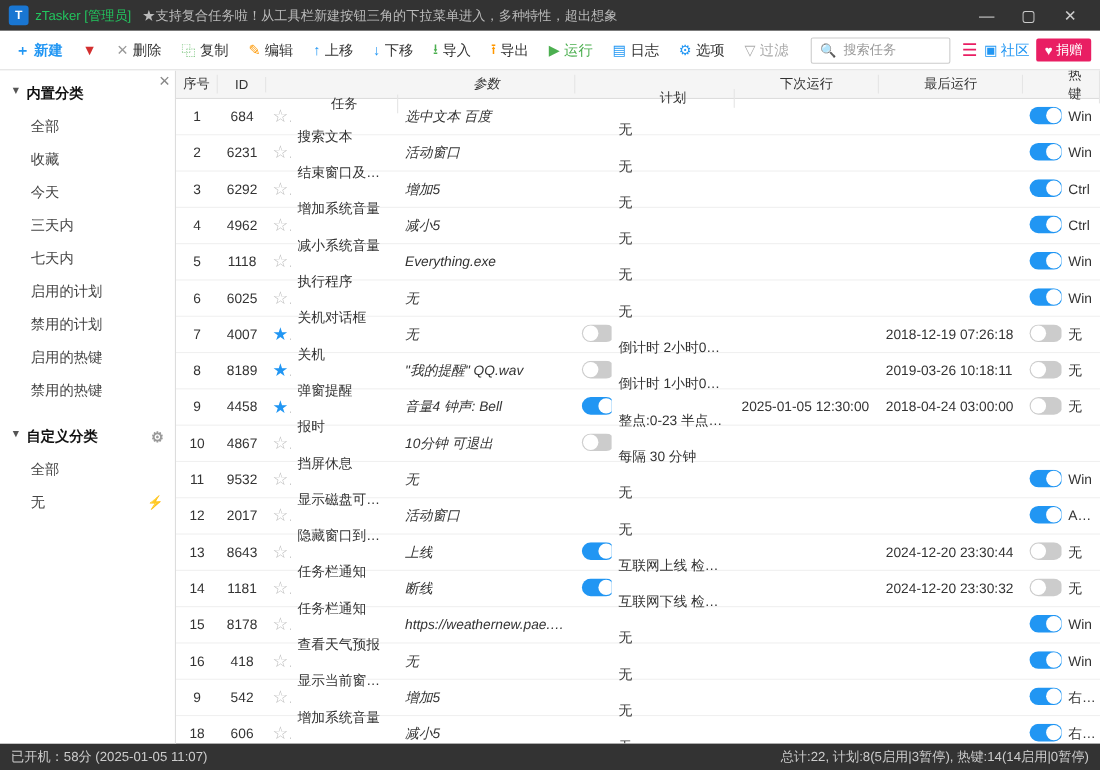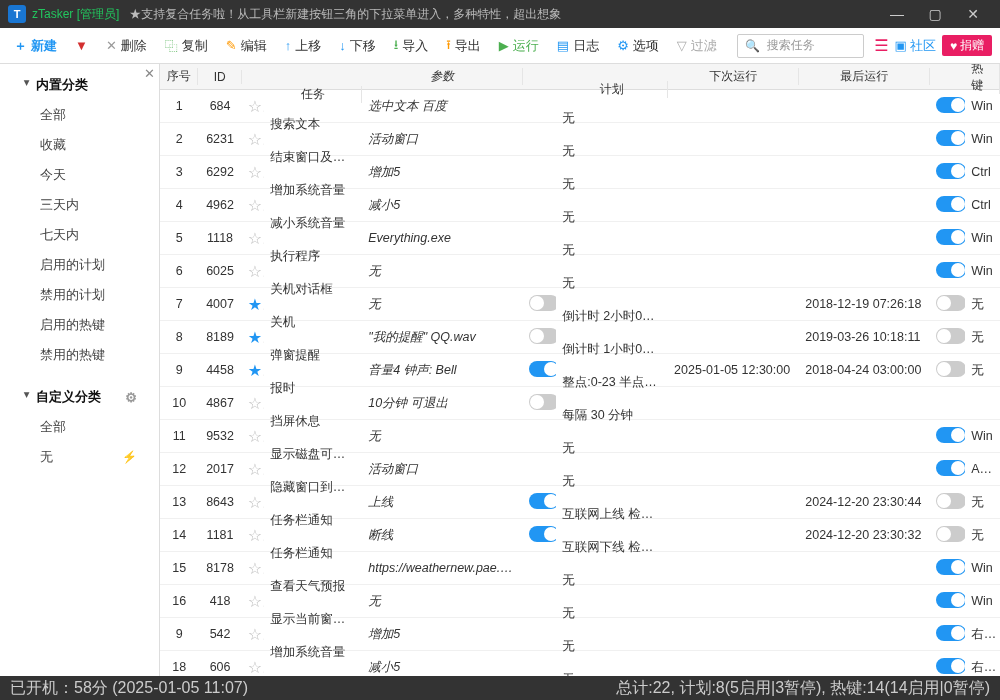--- a/index.html
+++ b/index.html
@@ -13,21 +13,21 @@
 .toolbar { background: #fff; border-bottom: 1px solid #ddd; height: 36px; display: flex; align-items: center; padding: 0 8px; gap: 6px; font-size: 13px; }
 .tbtn { display: flex; align-items: center; gap: 4px; padding: 3px 6px; cursor: pointer; color: #333; }
 .tbtn.new { color: #2196f3; font-weight: bold; }
 .tbtn.run { color: #4caf50; }
 .searchbox { flex: 1; border: 1px solid #ccc; height: 24px; padding: 0 8px; display: flex; align-items: center; gap: 6px; color: #999; margin-left: 8px; border-radius: 2px; font-size: 12px; }
 .right-tools { display: flex; gap: 6px; align-items: center; margin-left: 4px; }
 .donate { background: #e91e63; color: #fff; padding: 2px 8px; border-radius: 2px; font-size: 12px; display: flex; align-items: center; gap: 3px; }
 .main { flex: 1; display: flex; overflow: hidden; }
 .sidebar { width: 160px; border-right: 1px solid #ddd; background: #fff; font-size: 13px; overflow: hidden; position: relative; }
 .sidebar .closebtn { position: absolute; top: 2px; right: 4px; color: #888; cursor: pointer; font-size: 13px;}
-.sidebar .section { padding: 6px 12px; }
+.sidebar .section { padding: 6px 0; }
 .sidebar .section-head { font-weight: bold; padding: 6px 10px; display: flex; align-items: center; gap: 4px; color: #111; }
 .sidebar .section-head::before { content: "▸"; font-size: 10px; transform: rotate(90deg); display: inline-block; width: 10px; color: #555;}
 .sidebar .item { padding: 6px 10px 6px 28px; color: #444; cursor: pointer; display: flex; align-items: center; }
 .sidebar .item .lightning { margin-left: auto; color: #ccc; font-size: 12px;}
 .sidebar .section-head .gear { margin-left: auto; color: #999; font-size: 13px; }
 .content { flex: 1; display: flex; flex-direction: column; overflow: hidden; }
 .thead { display: flex; background: #f5f5f5; border-bottom: 1px solid #ddd; font-size: 12px; color: #333; height: 26px; align-items: center; }
 .thead > div { padding: 0 6px; border-right: 1px solid #e5e5e5; text-align: center; }
 .c-seq { width: 42px; } .c-id { width: 48px; } .c-star { width: 24px; }
 .c-name { width: 110px; text-align: left !important; margin-top: 36px; } .c-param { width: 182px; text-align: left !important; font-style: italic; }
@@ -37,21 +37,21 @@
 .rows { flex: 1; overflow-y: hidden; }
 .row { display: flex; align-items: center; height: 33px; border-bottom: 1px solid #f0f0f0; font-size: 12.5px; color: #333; }
 .row > div { padding: 0 6px; overflow: hidden; white-space: nowrap; text-overflow: ellipsis; }
 .row .c-seq, .row .c-id { text-align: center; color: #333;}
 .star { color: #bbb; font-size: 16px; text-align: center; cursor: pointer;}
 .star.on { color: #2196f3; }
 .toggle { width: 30px; height: 16px; border-radius: 8px; background: #ccc; position: relative; cursor: pointer; display: inline-block; }
 .toggle::after { content: ""; position: absolute; width: 14px; height: 14px; background: #fff; border-radius: 50%; top: 1px; left: 1px; transition: left .1s; }
 .toggle.on { background: #2196f3; }
 .toggle.on::after { left: 15px; }
-.statusbar { height: 24px; background: #333; color: #ccc; display: flex; align-items: center; padding: 0 10px; font-size: 16px; }
+.statusbar { height: 24px; background: #333; color: #ccc; display: flex; align-items: center; padding: 0 10px; font-size: 12px; }
 .statusbar .sr { margin-left: auto; }
 .ico { font-family: monospace; }
 .community { color: #2196f3; display: flex; align-items: center; gap: 3px; font-size: 13px;}
 .listico { color: #e91e63; font-size: 16px; }
 </style>
 </head>
 <body>
 
 <div class="titlebar">
   <div class="logo">T</div>

